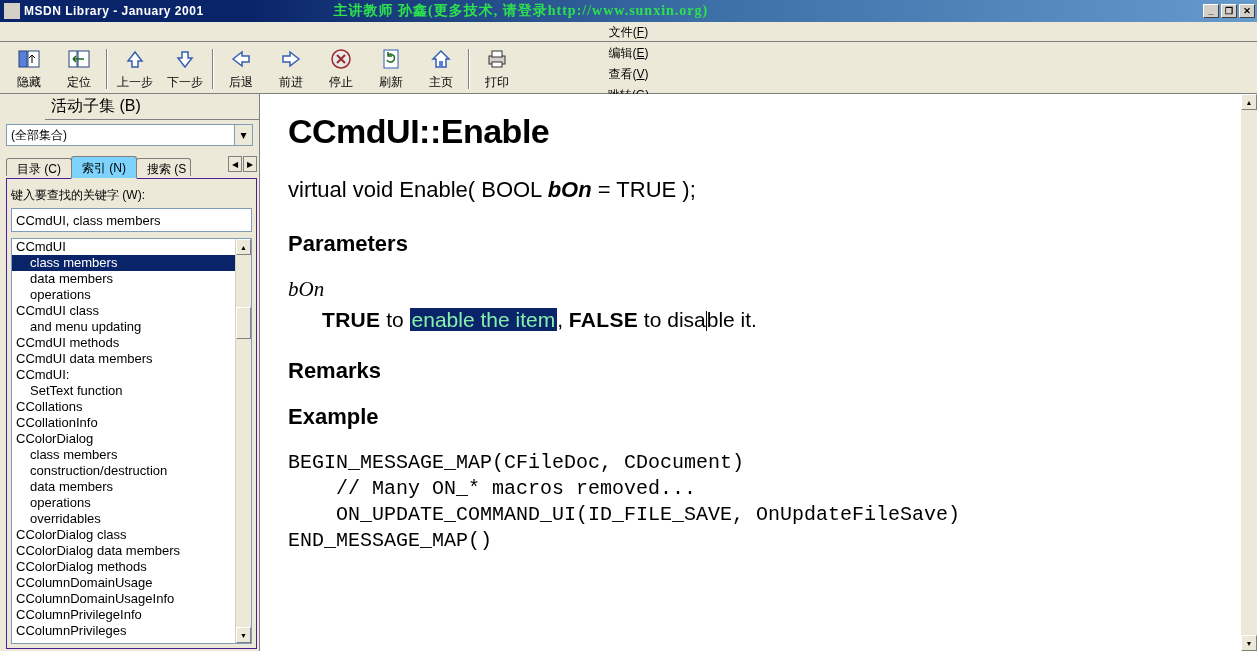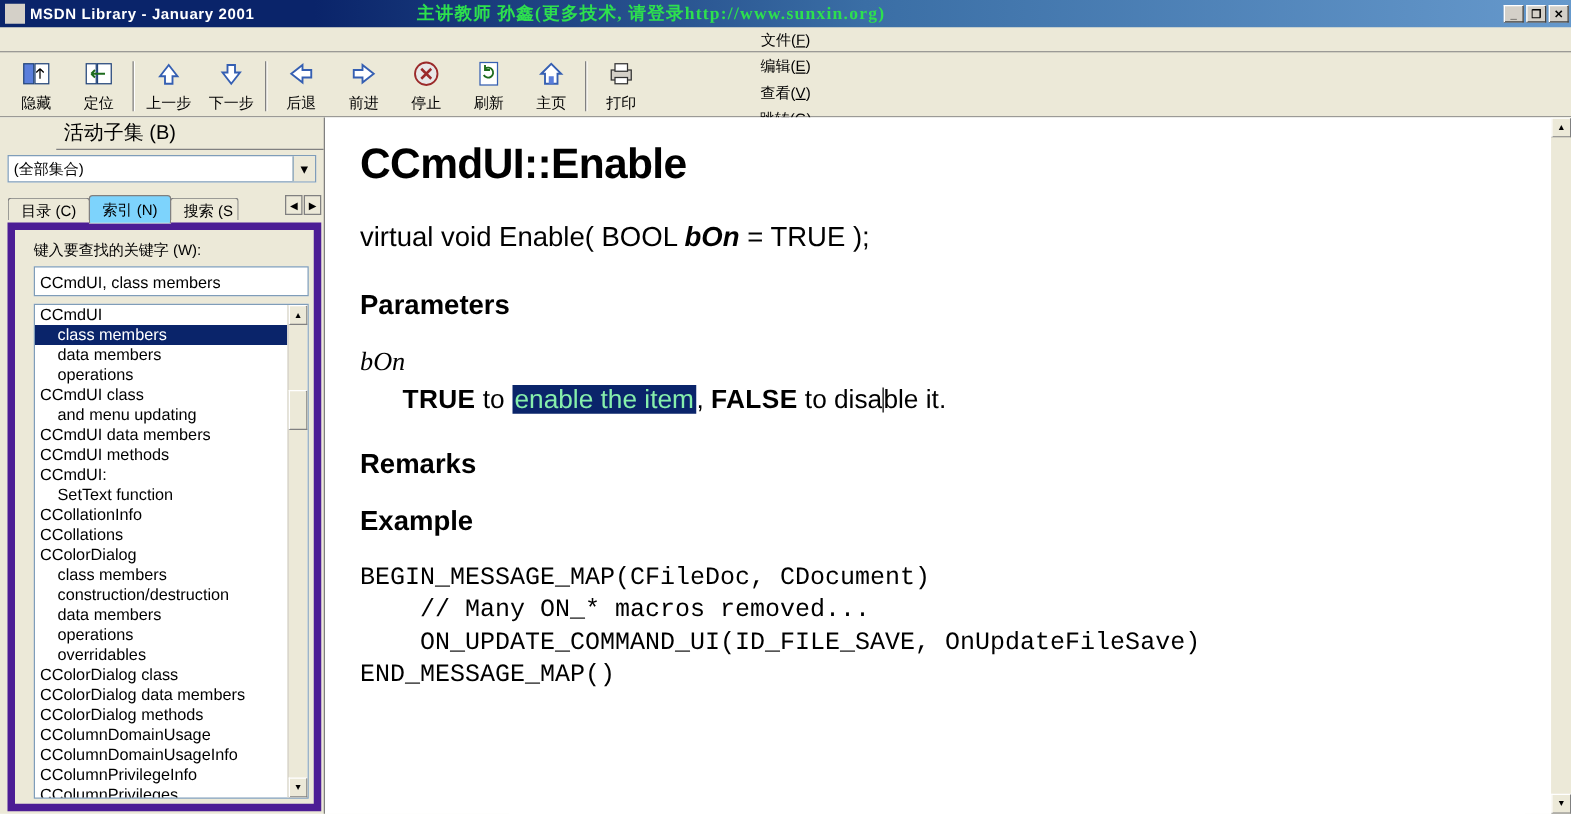--- a/index.html
+++ b/index.html
@@ -37,21 +37,21 @@
   .combo .dd { width:18px; height:100%; background:#ece9d8; border-left:1px solid #7f9db9; display:flex; align-items:center; justify-content:center;}
   
   .tabs { display:flex; margin:6px 2px 0 6px; height:22px; position:relative;}
   .tab { background:#ece9d8; border:1px solid #808080; border-bottom:none; padding:3px 10px 0 10px; font-size:12px; border-top-left-radius:3px; border-top-right-radius:3px; margin-right:-1px; position:relative; white-space:nowrap;}
   .tab.partial { padding-right:4px;}
   .tab.active { background:#7dd3fc; z-index:2; border-bottom:1px solid #ece9d8; margin-bottom:-1px; font-weight:normal;}
   .tab.inactive { background:#ece9d8; margin-top:2px; height:18px; padding-top:2px;}
   .tab-scroll { margin-left:auto; display:flex;}
   .tab-scroll .sbtn { width:14px; height:16px; background:#ece9d8; border:1px solid #808080; display:flex; align-items:center; justify-content:center; font-size:8px; margin-left:1px;}
   
-  .tabbody { border:6px solid #4c1d95; margin:0 2px 2px 6px; flex:1; background:#ece9d8; padding:6px 4px 4px 15px; display:flex; flex-direction:column; overflow:hidden;}
+  .tabbody { border:1px solid #4c1d95; margin:0 2px 2px 6px; flex:1; background:#ece9d8; padding:6px 4px 4px 4px; display:flex; flex-direction:column; overflow:hidden;}
   .prompt { font-size:12px; margin:2px 0 4px 0;}
   .textbox { background:#fff; border:1px solid #7f9db9; padding:4px 4px; font-size:13px; height:24px; margin-bottom:6px;}
   
   .listbox { flex:1; background:#fff; border:1px solid #7f9db9; overflow:hidden; position:relative;}
   .listinn { position:absolute; inset:0; right:16px; overflow:hidden; font-size:13px; line-height:16px; }
   .listinn .li { padding:0 2px 0 4px; white-space:nowrap; overflow:hidden;}
   .listinn .li.in1 { padding-left:18px;}
   .listinn .li.sel { background:#0a246a; color:#fff;}
   .lsbar { position:absolute; right:0; top:0; bottom:0; width:16px; background:#ece9d8; border-left:1px solid #d4d0c8; }
   .lsbar .sbtn { height:16px; background:#ece9d8; border:1px solid #fff; border-right-color:#808080; border-bottom-color:#808080; display:flex; align-items:center; justify-content:center; font-size:7px;}
@@ -215,26 +215,26 @@
       <div class="prompt">键入要查找的关键字 (W):</div>
       <div class="textbox">CCmdUI, class members</div>
       <div class="listbox">
         <div class="listinn" id="index-list">
             <div class="li">CCmdUI</div>
             <div class="li in1 sel">class members</div>
             <div class="li in1">data members</div>
             <div class="li in1">operations</div>
             <div class="li">CCmdUI class</div>
             <div class="li in1">and menu updating</div>
+            <div class="li">CCmdUI methods</div>
             <div class="li">CCmdUI data members</div>
-            <div class="li">CCmdUI methods</div>
             <div class="li">CCmdUI:</div>
             <div class="li in1">SetText function</div>
+            <div class="li">CCollations</div>
             <div class="li">CCollationInfo</div>
-            <div class="li">CCollations</div>
             <div class="li">CColorDialog</div>
             <div class="li in1">class members</div>
             <div class="li in1">construction/destruction</div>
             <div class="li in1">data members</div>
             <div class="li in1">operations</div>
             <div class="li in1">overridables</div>
             <div class="li">CColorDialog class</div>
             <div class="li">CColorDialog data members</div>
             <div class="li">CColorDialog methods</div>
             <div class="li">CColumnDomainUsage</div>

